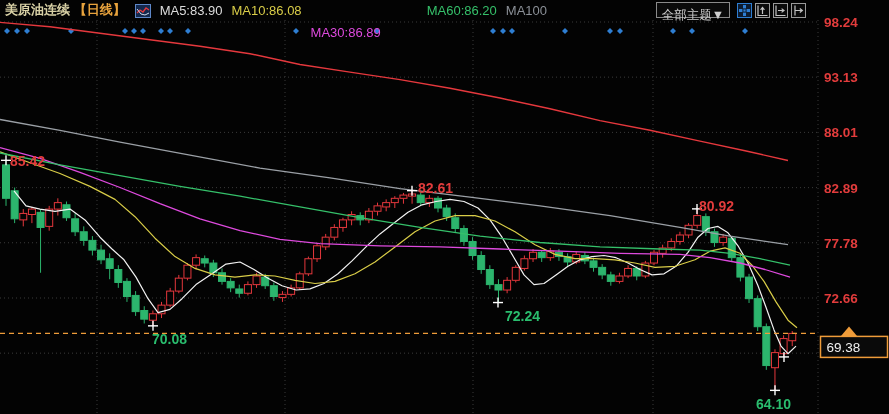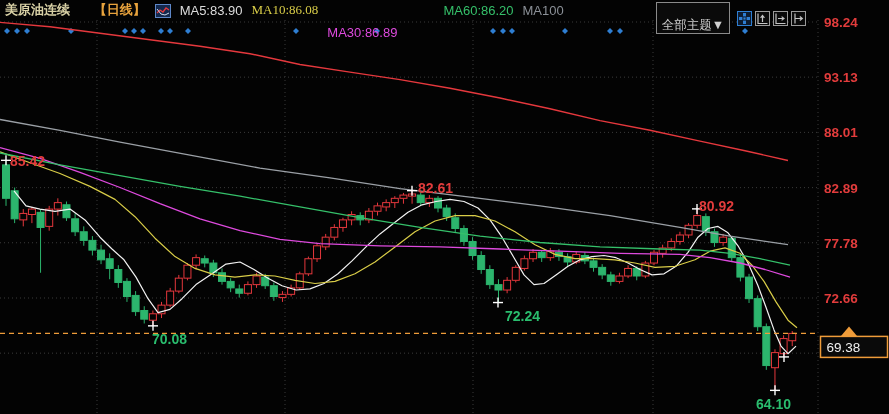--- a/index.html
+++ b/index.html
@@ -4,27 +4,27 @@
 <style>
   html,body{margin:0;padding:0;background:#000;}
   body{width:889px;height:414px;overflow:hidden;position:relative;
        font-family:"Liberation Sans",sans-serif;}
   #stage{position:absolute;inset:0;width:889px;height:414px;background:#030303;}
   svg#chart{position:absolute;left:0;top:0;}
   
   .topbar{position:absolute;left:5px;top:1px;height:18px;display:flex;align-items:center;
           gap:9px;font-size:13px;white-space:nowrap;z-index:5;}
   .symbol{color:#d9d1a6;font-weight:bold;}
-  .period{color:#e8a33d;font-weight:bold;margin-left:20px;}
+  .period{color:#e8a33d;font-weight:bold;}
   .ind-formula{color:#dcdcdc;}
   .ma-item{font-weight:400;}
   .chart-mini-icon{display:inline-block;width:16px;height:14px;position:relative;top:1px;}
   .topbar-right{position:absolute;right:83px;top:2px;display:flex;align-items:center;gap:3px;z-index:6;}
   .theme-btn{border:1px solid #8a8a8a;color:#cfcfcf;font-size:12.5px;line-height:15px;
-             padding:15px 5px;height:16px;background:#0a0a0a;cursor:pointer;margin-right:4px;}
+             padding:5px 5px;height:16px;background:#0a0a0a;cursor:pointer;margin-right:4px;}
   .tool-ico{width:15px;height:15px;display:flex;align-items:center;justify-content:center;cursor:pointer;}
 </style>
 </head>
 <body>
 
 <div id="stage">
 
   <svg id="chart" width="889" height="414">
       <line x1="97" y1="20" x2="97" y2="414" stroke="#3b3b3b" stroke-width="1" stroke-dasharray="1 3"></line>
       <line x1="285" y1="20" x2="285" y2="414" stroke="#3b3b3b" stroke-width="1" stroke-dasharray="1 3"></line>
@@ -380,21 +380,21 @@
       <span class="period">【日线】</span>
     </span>
     <span class="chart-mini-icon">
       <svg width="16" height="14" viewBox="0 0 16 14">
         <rect x="0.5" y="0.5" width="15" height="13" fill="#13294e" stroke="#5e87c8"></rect>
         <polyline points="2,9 5,6 8,8 11,4 14,6" fill="none" stroke="#e5383d" stroke-width="1.3"></polyline>
         <polyline points="2,5 6,10 10,11 14,9" fill="none" stroke="#cfd8ea" stroke-width="1"></polyline>
       </svg>
     </span>
     <span class="ma-item" style="color: rgb(220, 220, 220);">MA5:83.90</span>
-    <span class="ma-item" style="color: rgb(217, 205, 72); font-family: Liberation Serif, serif;">MA10:86.08</span>
+    <span class="ma-item" style="color: rgb(217, 205, 72);">MA10:86.08</span>
     <span class="ma-item" style="color: rgb(222, 74, 222); margin-top: 44px;">MA30:86.89</span>
     <span class="ma-item" style="color: rgb(53, 192, 106); margin-left: 37px;">MA60:86.20</span>
     <span class="ma-item" style="color: rgb(139, 144, 151);">MA100</span>
   </div>
 
   <div class="topbar-right">
     <button class="theme-btn">全部主题▼</button>
     <span class="tool-ico">
       <svg width="15" height="15" viewBox="0 0 15 15">
         <rect x="0.5" y="0.5" width="14" height="14" fill="#0d1b2e" stroke="#2e7ed2"></rect>

